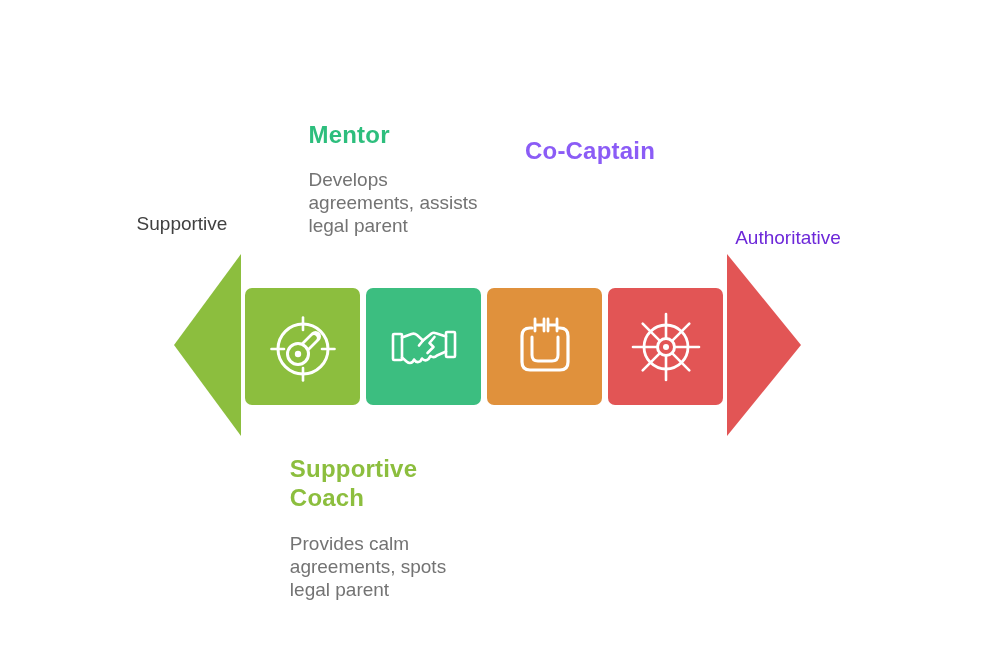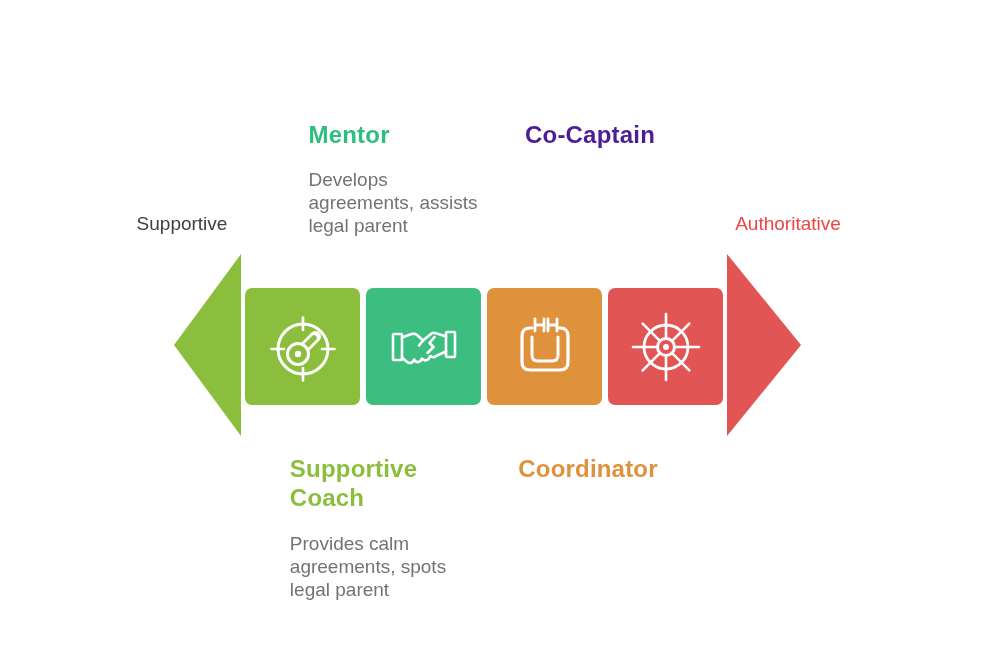--- a/index.html
+++ b/index.html
@@ -36,41 +36,40 @@
     border-left:74px solid #e25555;
   }
   .box svg{display:block;}
 </style>
 </head>
 <body>
 
 <div class="canvas">
 
   <div class="side-label" style="left: 182px; top: 213px; color: rgb(64, 64, 64);">Supportive</div>
-  <div class="side-label" style="left: 788px; top: 213px; color: #ef4444;">Authoritative</div>
+  <div class="side-label" style="left: 788px; top: 227px; color: #6d28d9;">Authoritative</div>
 
   <div class="callout top" style="left:393px;top:120px">
     <div class="callout-title" style="color: rgb(45, 190, 125);">Mentor</div>
     <div class="callout-desc">Develops
 agreements, assists
 legal parent</div>
   </div>
   <div class="callout top" style="left:590px;top:120px">
-    <div class="callout-title" style="color: #4c1d95;">Co-Captain</div>
+    <div class="callout-title" style="color: #8b5cf6; margin-top: 16px;">Co-Captain</div>
   </div>
 
   <div class="callout bottom" style="left:368px;top:454px">
     <div class="callout-title" style="color: rgb(140, 190, 62);">Supportive
 Coach</div>
     <div class="callout-desc">Provides calm
 agreements, spots
 legal parent</div>
   </div>
   <div class="callout bottom" style="left:588px;top:454px">
-    <div class="callout-title" style="color: rgb(224, 145, 60);">Coordinator</div>
   </div>
 
   <div class="arrowhead left" style="border-right-color: rgb(140, 190, 62);"></div>
   <div class="arrowhead right" style="border-left-color: rgb(226, 85, 85);"></div>
 
   <div class="box" style="left: 245px; background-color: rgb(140, 190, 62);">
     <svg width="76" height="76" viewBox="0 0 76 76">
       <g stroke="#ffffff" stroke-width="2.6" stroke-linecap="round" fill="none">
         <line x1="38" y1="8.5" x2="38" y2="21"></line>
         <line x1="38" y1="59" x2="38" y2="71.5"></line>

